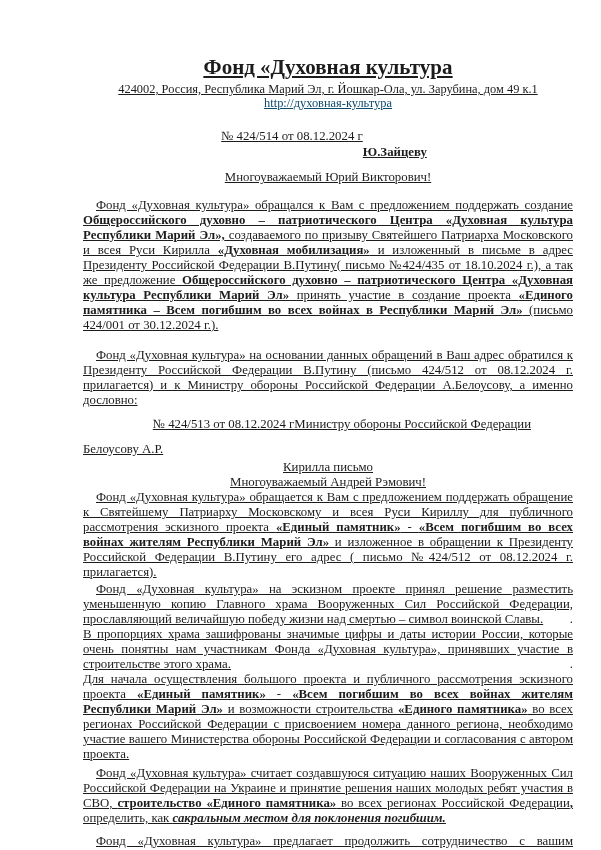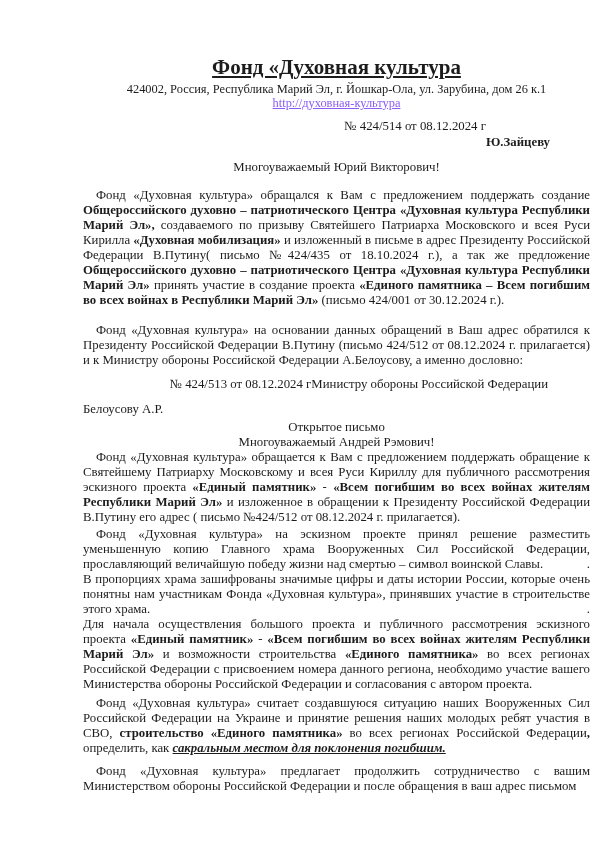--- a/index.html
+++ b/index.html
@@ -2,32 +2,33 @@
 <html><head>
 <meta charset="utf-8">
 <style>
   * { margin:0; padding:0; box-sizing:border-box; }
   html,body { background:#ffffff; }
   body { width:601px; height:850px; overflow:hidden; }
   .page {
     width:601px; height:850px; background:#ffffff;
     font-family:"Liberation Serif", serif;
     color:#1c1c1c; font-size:12.8px; line-height:15px;
-    padding:55px 11px 0 83px;
+    padding:55px 28px 0 83px;
+    text-decoration:underline;
   }
   .center { text-align:center; }
   .title {
     font-size:21px; line-height:25px; font-weight:bold;
     text-decoration:underline; margin-bottom:2px;
   }
   .hsmall { font-size:12.4px; line-height:14px; }
-  a.link-blue { color:#8b5cf6; text-decoration:underline; cursor:pointer; }
+  a.link-blue { color:#0c4a6e; text-decoration:underline; cursor:pointer; }
   a.link-email { color:inherit; text-decoration:underline; cursor:pointer; }
   .phone { margin-left:7px; }
-  .refrow { display:flex; justify-content:flex-end; align-items:flex-start; margin-top:9px; }
+  .refrow { display:flex; justify-content:center; align-items:flex-start; margin-top:19px; }
   .refrow .num { padding-left:32px; white-space:nowrap; }
   .addr-block { text-align:right; font-weight:bold; margin-right:40px; line-height:15.5px; }
   .salute { text-align:center; margin-top:10px; }
   p.just { text-align:justify; }
   .ind { text-indent:13px; }
   .mt { margin-top:15px; }
   .inner-row { display:flex; justify-content:flex-end; align-items:flex-start; margin-top:9px; }
   .inner-row .num { white-space:nowrap; }
   .inner-row .min { margin-right:42px; }
   .inner-name { text-align:left; margin-right:49px; margin-top:10px; }
@@ -39,21 +40,21 @@
   .u { text-decoration:underline; }
   .fr { float:right; }
 </style>
 </head>
 <body>
 
 <div class="page">
 
   <header class="center">
     <div class="title">Фонд «Духовная культура</div>
-    <div class="hsmall">424002, Россия, Республика Марий Эл, г. Йошкар-Ола, ул. Зарубина, дом 26 к.1</div>
+    <div class="hsmall">424002, Россия, Республика Марий Эл, г. Йошкар-Ола, ул. Зарубина, дом 49 к.1</div>
     <div class="hsmall">
       <a class="link-blue">http://духовная-культура</a>
     </div>
   </header>
 
   <div class="refrow">
     <span class="num">№ 424/514 от 08.12.2024 г</span>
     <span class="addr-block">
       <br>
       <span>Ю.Зайцеву</span>
@@ -64,21 +65,21 @@
 
   <p class="just ind" style="margin-top:13px"><span>Фонд «Духовная культура» обращался к Вам с предложением поддержать создание </span><span class="b">Общероссийского духовно – патриотического Центра «Духовная культура Республики Марий Эл»,</span><span> создаваемого по призыву Святейшего Патриарха Московского и всея Руси Кирилла </span><span class="b">«Духовная мобилизация»</span><span> и изложенный в письме в адрес Президенту Российской Федерации В.Путину( письмо №424/435 от 18.10.2024 г.), а так же предложение </span><span class="b">Общероссийского духовно – патриотического Центра «Духовная культура Республики Марий Эл»</span><span> принять участие в создание проекта </span><span class="b">«Единого памятника – Всем погибшим во всех войнах в Республики Марий Эл»</span><span> (письмо 424/001 от 30.12.2024 г.).</span></p>
 
   <p class="just ind mt"><span>Фонд «Духовная культура» на основании данных обращений в Ваш адрес обратился к Президенту Российской Федерации В.Путину (письмо 424/512 от 08.12.2024 г. прилагается) и к Министру обороны Российской Федерации А.Белоусову, а именно дословно:</span></p>
 
   <div class="inner-row">
     <span class="num">№ 424/513 от 08.12.2024 г</span>
     <span class="min">Министру обороны Российской Федерации</span>
   </div>
   <div class="inner-name">Белоусову А.Р.</div>
-  <div class="subject">Открытое письмо</div>
+  <div class="subject">Кирилла письмо</div>
   <div class="salute2">Многоуважаемый Андрей Рэмович!</div>
 
   <p class="just ind"><span>Фонд «Духовная культура» обращается к Вам с предложением поддержать обращение к Святейшему Патриарху Московскому и всея Руси Кириллу для публичного рассмотрения эскизного проекта </span><span class="b">«Единый памятник»</span><span> - </span><span class="b">«Всем погибшим во всех войнах жителям Республики Марий Эл»</span><span> и изложенное в обращении к Президенту Российской Федерации В.Путину его адрес ( письмо №424/512 от 08.12.2024 г. прилагается).</span></p>
 
   <p class="just ind" style="margin-top:2px"><span>Фонд «Духовная культура» на эскизном проекте принял решение разместить уменьшенную копию Главного храма Вооруженных Сил Российской Федерации, прославляющий величайшую победу жизни над смертью – символ воинской Славы.</span><span class="fr">.</span></p>
   <p class="just"><span>В пропорциях храма зашифрованы значимые цифры и даты истории России, которые очень понятны нам участникам Фонда «Духовная культура», принявших участие в строительстве этого храма.</span><span class="fr">.</span></p>
   <p class="just"><span>Для начала осуществления большого проекта и публичного рассмотрения эскизного проекта </span><span class="b">«Единый памятник»</span><span> - </span><span class="b">«Всем погибшим во всех войнах жителям Республики Марий Эл»</span><span> и возможности строительства </span><span class="b">«Единого памятника»</span><span> во всех регионах Российской Федерации с присвоением номера данного региона, необходимо участие вашего Министерства обороны Российской Федерации и согласования с автором проекта.</span></p>
 
   <p class="just ind" style="margin-top:4px"><span>Фонд «Духовная культура» считает создавшуюся ситуацию наших Вооруженных Сил Российской Федерации на Украине и принятие решения наших молодых ребят участия в СВО, </span><span class="b">строительство «Единого памятника»</span><span> во всех регионах Российской Федерации</span><span class="b">,</span><span> определить, как </span><span class="b i u">сакральным местом для поклонения погибшим.</span></p>
 

